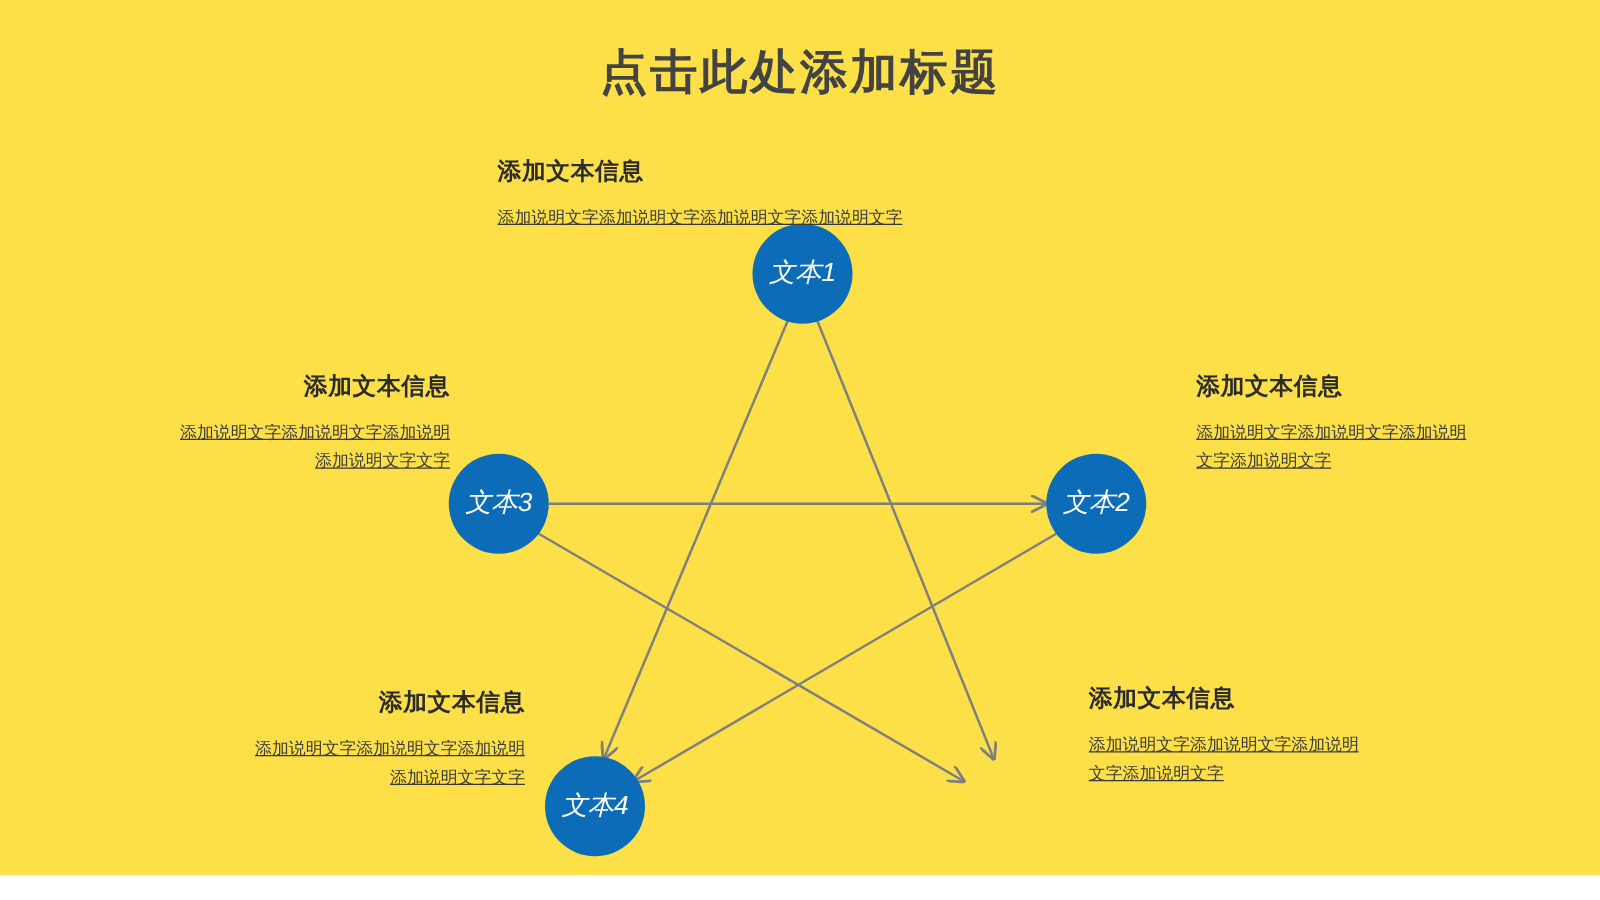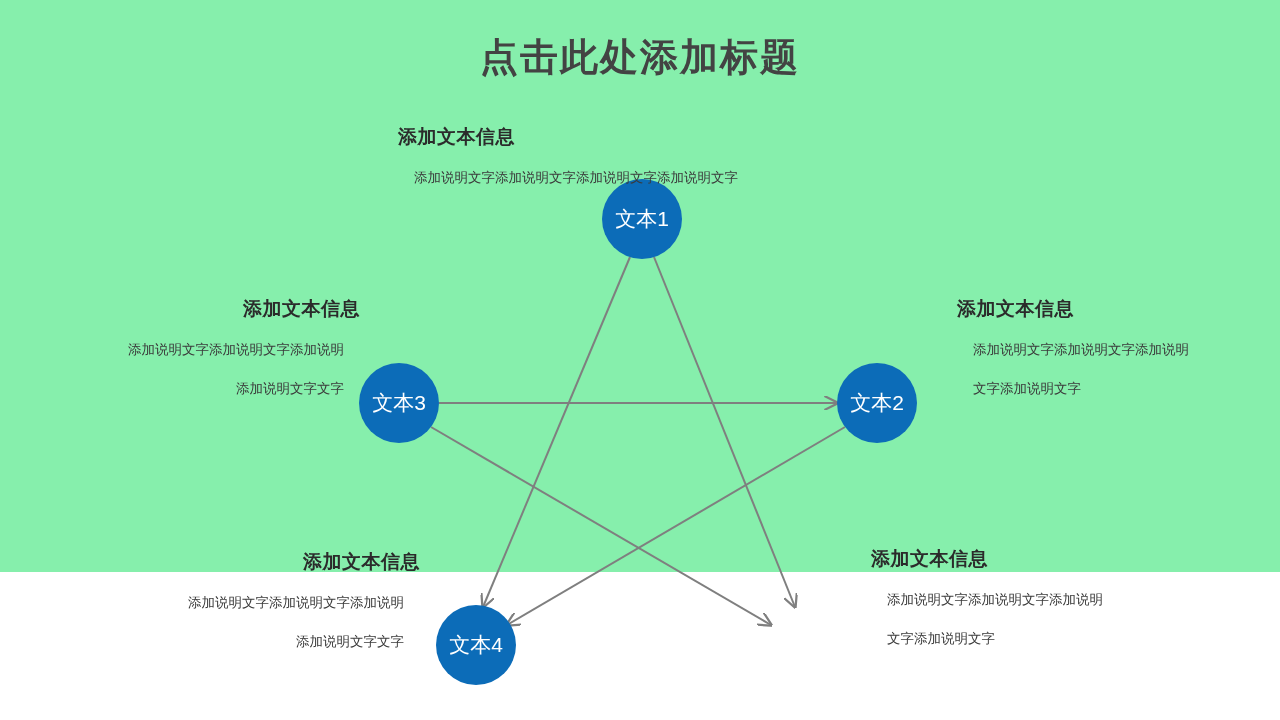--- a/index.html
+++ b/index.html
@@ -10,22 +10,22 @@
   body {
     width: 1280px;
     height: 720px;
     overflow: hidden;
     font-family: "Liberation Sans", "DejaVu Sans", sans-serif;
     color: #3b3b3b;
   }
   .slide {
     position: relative;
     width: 1280px;
-    height: 572px;
-    background: #86efac;
+    height: 700px;
+    background: #fde047;
   }
 
   
   .slide-title {
     position: absolute;
     left: 0;
     top: 32px;
     width: 1280px;
     text-align: center;
     font-size: 38px;
@@ -60,39 +60,41 @@
     background: #0c6cb8;
     color: #ffffff;
     display: flex;
     align-items: center;
     justify-content: center;
     font-size: 21px;
     font-weight: normal;
     letter-spacing: 0px;
     line-height: 1;
     box-sizing: border-box;
+    font-style: italic;
   }
   .node-label { display: block; transform: translateY(-1px); }
 
   
   .text-block { position: absolute; }
   .text-block .tb-heading {
     font-size: 19px;
     font-weight: bold;
     color: #2b2b2b;
     margin: 0 0 12px 0;
     letter-spacing: 0.5px;
     white-space: nowrap;
   }
   .text-block .tb-body {
     font-size: 13.5px;
     font-weight: normal;
     color: #3a3a3a;
     line-height: 1.72;
-    margin: 16px;
+    margin: 0;
+    text-decoration: underline;
   }
   .align-left  { text-align: left; }
   .align-right { text-align: right; }
 </style>
 </head>
 <body>
 
 <div class="slide">
 
   <div class="slide-title">点击此处添加标题</div>

